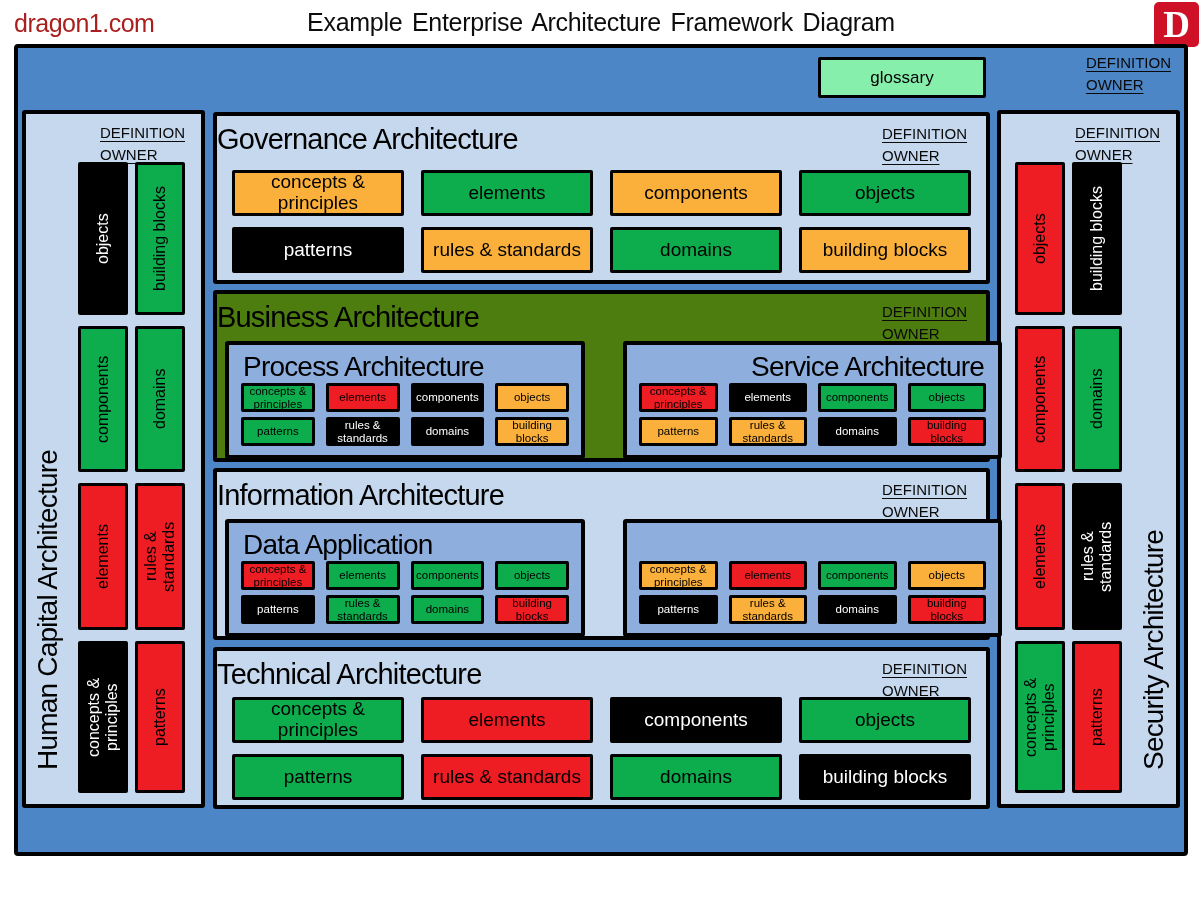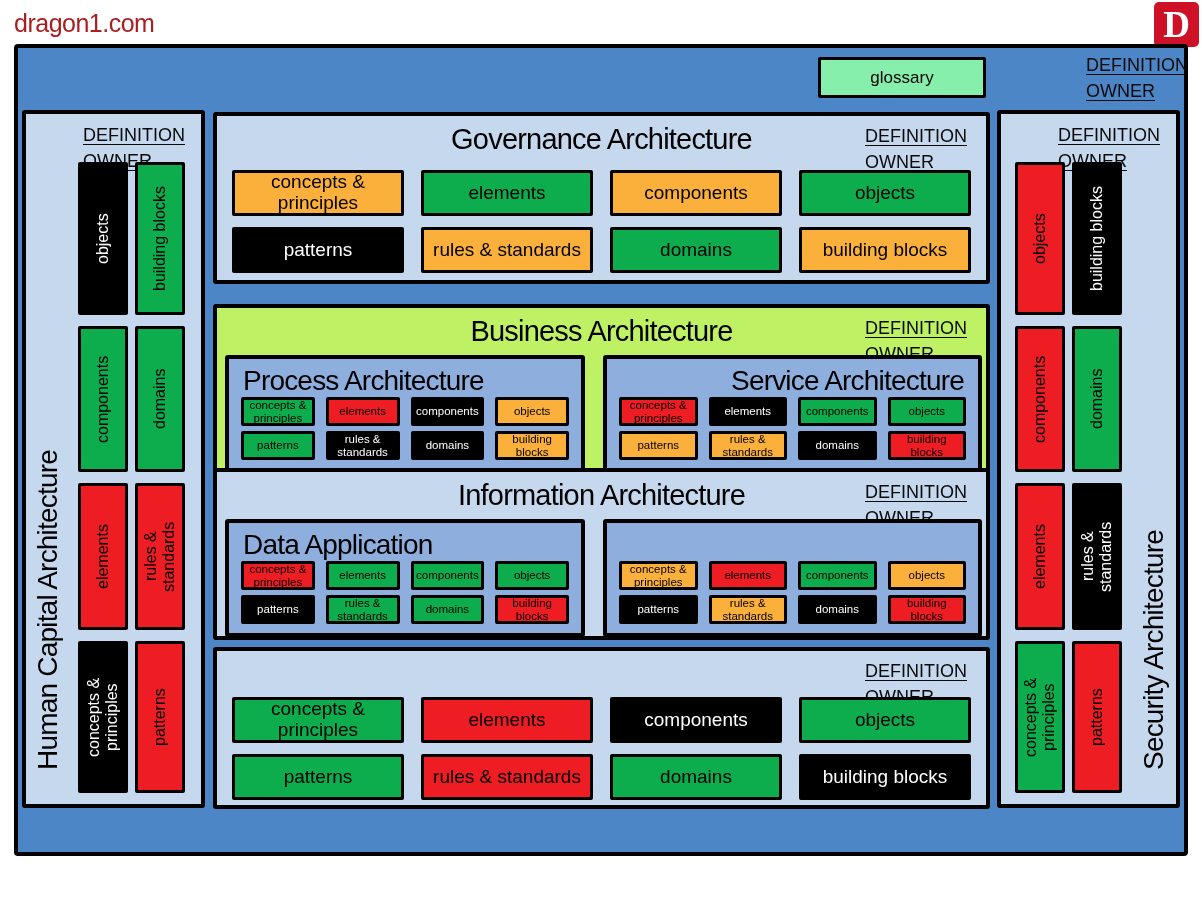--- a/index.html
+++ b/index.html
@@ -16,21 +16,21 @@
     display:flex; align-items:center; justify-content:center;
     font-family:"Liberation Serif", serif; font-size:37px; font-weight:bold; color:#fff;}
   
   .frame{position:absolute; left:14px; top:44px; width:1174px; height:812px;
     border:4px solid #000; border-radius:4px; box-sizing:border-box;}
   .ea-title{position:absolute; left:0; right:0; top:12px; text-align:center;
     font-size:29px; letter-spacing:-0.8px;}
   .glossary{position:absolute; left:800px; top:9px; width:168px; height:41px;
     border:3px solid #000; box-sizing:border-box; border-radius:2px;
     display:flex; align-items:center; justify-content:center; font-size:17px;}
-  .defowner{font-size:18px; line-height:1.45; color:#0a0a0a;
+  .defowner{font-size:15px; line-height:1.45; color:#0a0a0a;
     text-decoration:underline; text-underline-offset:3px; white-space:pre-line;}
   .defowner.ent{position:absolute; left:1068px; top:4px;}
   
   .sidecol{position:absolute; top:62px; width:183px; height:698px;
     border:4px solid #000; border-radius:3px; box-sizing:border-box;}
   .sidecol.left{left:4px;}
   .sidecol.right{left:979px;}
   .sidecol .defowner{position:absolute; top:8px; right:16px;}
   .vtitle{position:absolute; top:0; height:100%; display:flex; align-items:center;
     writing-mode:vertical-rl; transform:rotate(180deg);
@@ -46,52 +46,53 @@
     border:3px solid #000; border-radius:2px; box-sizing:border-box;
     display:flex; align-items:center; justify-content:center;
     font-size:16px; line-height:1.15; white-space:pre-line; text-align:center;}
   
   .section{position:absolute; left:195px; width:777px;
     border:4px solid #000; border-radius:3px; box-sizing:border-box;}
   #sec-governance{top:64px;  height:172px;}
   #sec-business{top:242px; height:172px;}
   #sec-information{top:420px; height:172px;}
   #sec-technical{top:599px; height:162px;}
-  .section > .stitle{position:absolute; left:0; right:0; top:7px; text-align:center;
+  .section > .stitle{position:absolute; left:0; right:0; top:7px; 
     font-size:29px; letter-spacing:-0.8px;}
   .section .defowner{position:absolute; right:19px; top:7px;}
   .biggrid{position:absolute; left:15px; right:15px; top:54px;
     display:grid; grid-template-columns:repeat(4,1fr); column-gap:17px; row-gap:11px;}
   #sec-technical .biggrid{top:46px;}
   .bigblock{height:46px; border:3px solid #000; border-radius:2px; box-sizing:border-box;
     display:flex; align-items:center; justify-content:center;
     font-size:19px; line-height:1.1; white-space:pre-line; text-align:center;}
   
   .sub{position:absolute; top:47px; height:118px;
     border:4px solid #000; border-radius:3px; box-sizing:border-box;}
   .sub.pos-left{left:8px;  width:360px;}
-  .sub.pos-right{left:386px; width:379px;}
+  .sub.pos-right{left:406px; width:379px;}
   .subtitle{position:absolute; top:6px; font-size:28px; letter-spacing:-0.8px; white-space:nowrap;}
   .sub.pos-left  .subtitle{left:14px;text-align:center;}
   .sub.pos-right .subtitle{right:14px;}
   .smallgrid{position:absolute; left:12px; right:12px; bottom:9px;
     display:grid; grid-template-columns:repeat(4,1fr); column-gap:11px; row-gap:5px;}
   .smallblock{height:29px; border:3px solid #000; border-radius:2px; box-sizing:border-box;
     display:flex; align-items:center; justify-content:center;
     font-size:11.5px; line-height:1.1; white-space:pre-line; text-align:center;}
   
   .copyright{position:absolute; left:0; right:0; top:866px; text-align:center;
     font-size:19px; color:#0d0d0d;}
 </style>
 </head>
 <body>
 
 <div id="canvas">
 
   <div class="brand" style="color: rgb(170, 30, 30);">dragon1.com</div>
+  <div class="main-title">Example Enterprise Architecture Framework Diagram</div>
   <div class="logo" style="background: rgb(206, 17, 38);">D</div>
 
   <div class="frame" style="background: rgb(76, 134, 198);">
 
     <div class="glossary" style="background: #86efac;">glossary</div>
     <div class="defowner ent">DEFINITION
 OWNER</div>
 
     <div class="sidecol left" style="background: rgb(197, 216, 238);">
       <div class="defowner">DEFINITION
@@ -139,21 +140,21 @@
           <div class="bigblock" style="background: rgb(13, 173, 77); color: rgb(0, 0, 0);">elements</div>
           <div class="bigblock" style="background: rgb(251, 176, 60); color: rgb(0, 0, 0);">components</div>
           <div class="bigblock" style="background: rgb(13, 173, 77); color: rgb(0, 0, 0);">objects</div>
           <div class="bigblock" style="background: rgb(0, 0, 0); color: rgb(255, 255, 255);">patterns</div>
           <div class="bigblock" style="background: rgb(251, 176, 60); color: rgb(0, 0, 0);">rules &amp; standards</div>
           <div class="bigblock" style="background: rgb(13, 173, 77); color: rgb(0, 0, 0);">domains</div>
           <div class="bigblock" style="background: rgb(251, 176, 60); color: rgb(0, 0, 0);">building blocks</div>
         </div>
     </div>
 
-    <div class="section" id="sec-business" style="background: #bef264; margin-top: 14px;">
+    <div class="section" id="sec-business" style="background: #4d7c0f;">
       <div class="stitle">Business Architecture</div>
       <div class="defowner">DEFINITION
 OWNER</div>
       <div class="sub pos-left" style="background: rgb(142, 175, 222);">
         <div class="subtitle">Process Architecture</div>
         <div class="smallgrid">
             <div class="smallblock" style="background: rgb(13, 173, 77); color: rgb(0, 0, 0);">concepts &amp;
 principles</div>
             <div class="smallblock" style="background: rgb(238, 28, 35); color: rgb(0, 0, 0);">elements</div>
             <div class="smallblock" style="background: rgb(0, 0, 0); color: rgb(255, 255, 255);">components</div>
@@ -215,20 +216,21 @@
             <div class="smallblock" style="background: rgb(251, 176, 60); color: rgb(0, 0, 0);">rules &amp;
 standards</div>
             <div class="smallblock" style="background: rgb(0, 0, 0); color: rgb(255, 255, 255);">domains</div>
             <div class="smallblock" style="background: rgb(238, 28, 35); color: rgb(0, 0, 0);">building
 blocks</div>
           </div>
       </div>
     </div>
 
     <div class="section" id="sec-technical" style="background: rgb(197, 216, 238);">
+      <div class="stitle">Technical Architecture</div>
       <div class="defowner">DEFINITION
 OWNER</div>
       <div class="biggrid">
           <div class="bigblock" style="background: rgb(13, 173, 77); color: rgb(0, 0, 0);">concepts &amp;
 principles</div>
           <div class="bigblock" style="background: rgb(238, 28, 35); color: rgb(0, 0, 0);">elements</div>
           <div class="bigblock" style="background: rgb(0, 0, 0); color: rgb(255, 255, 255);">components</div>
           <div class="bigblock" style="background: rgb(13, 173, 77); color: rgb(0, 0, 0);">objects</div>
           <div class="bigblock" style="background: rgb(13, 173, 77); color: rgb(0, 0, 0);">patterns</div>
           <div class="bigblock" style="background: rgb(238, 28, 35); color: rgb(0, 0, 0);">rules &amp; standards</div>

